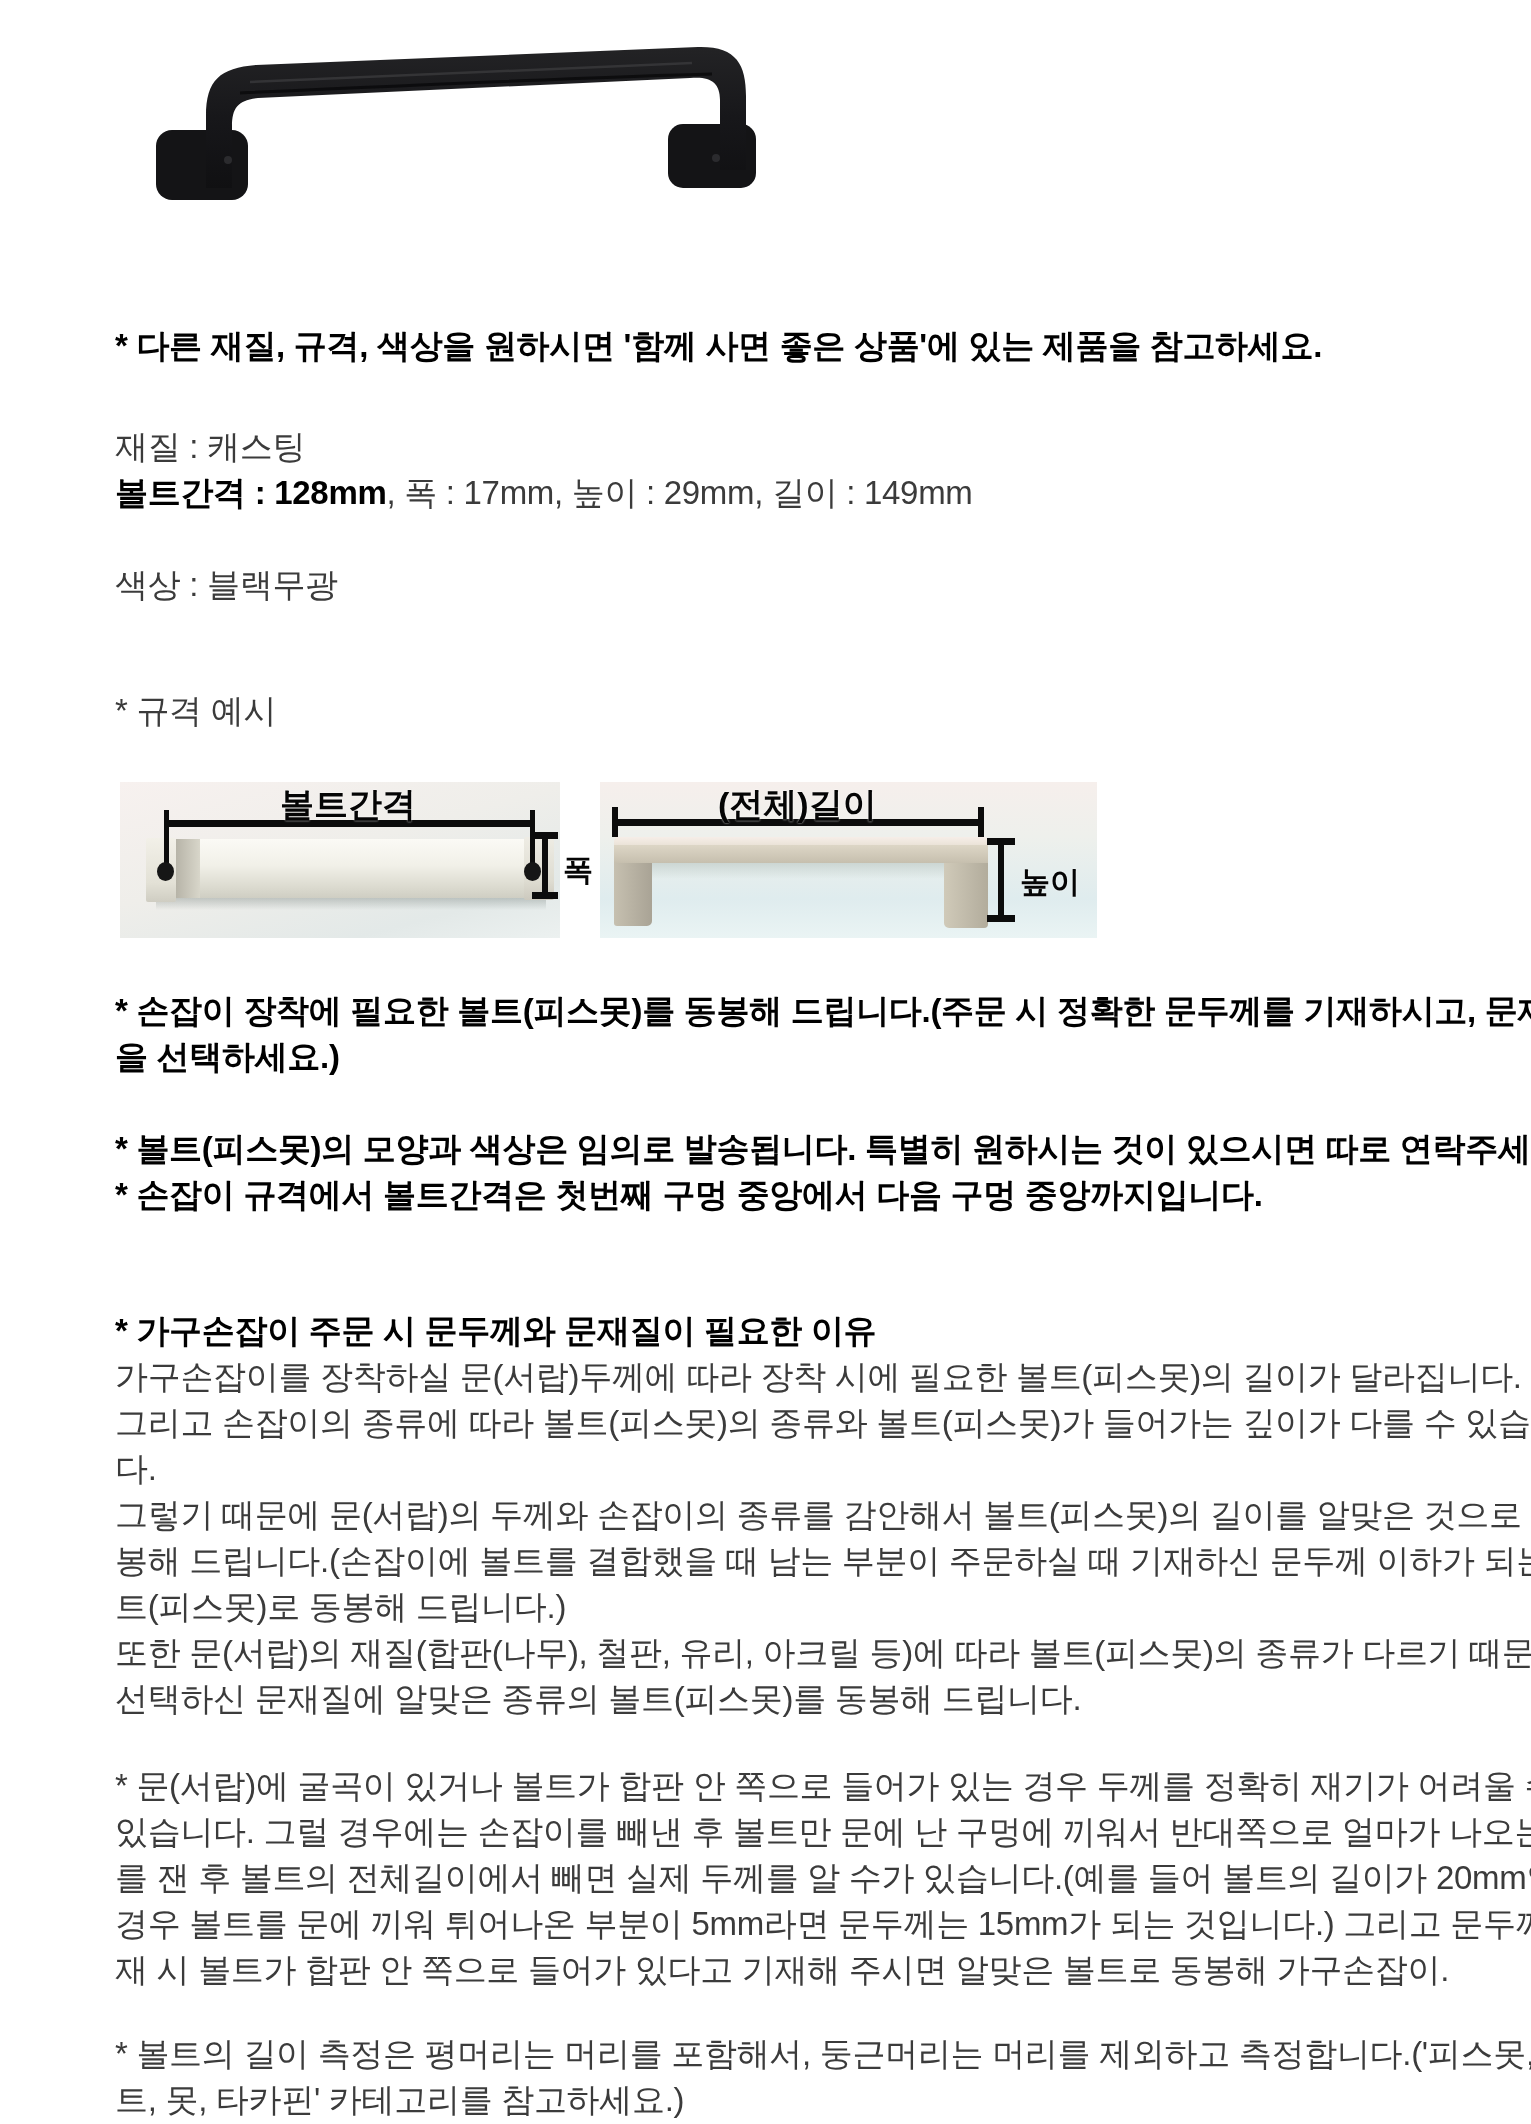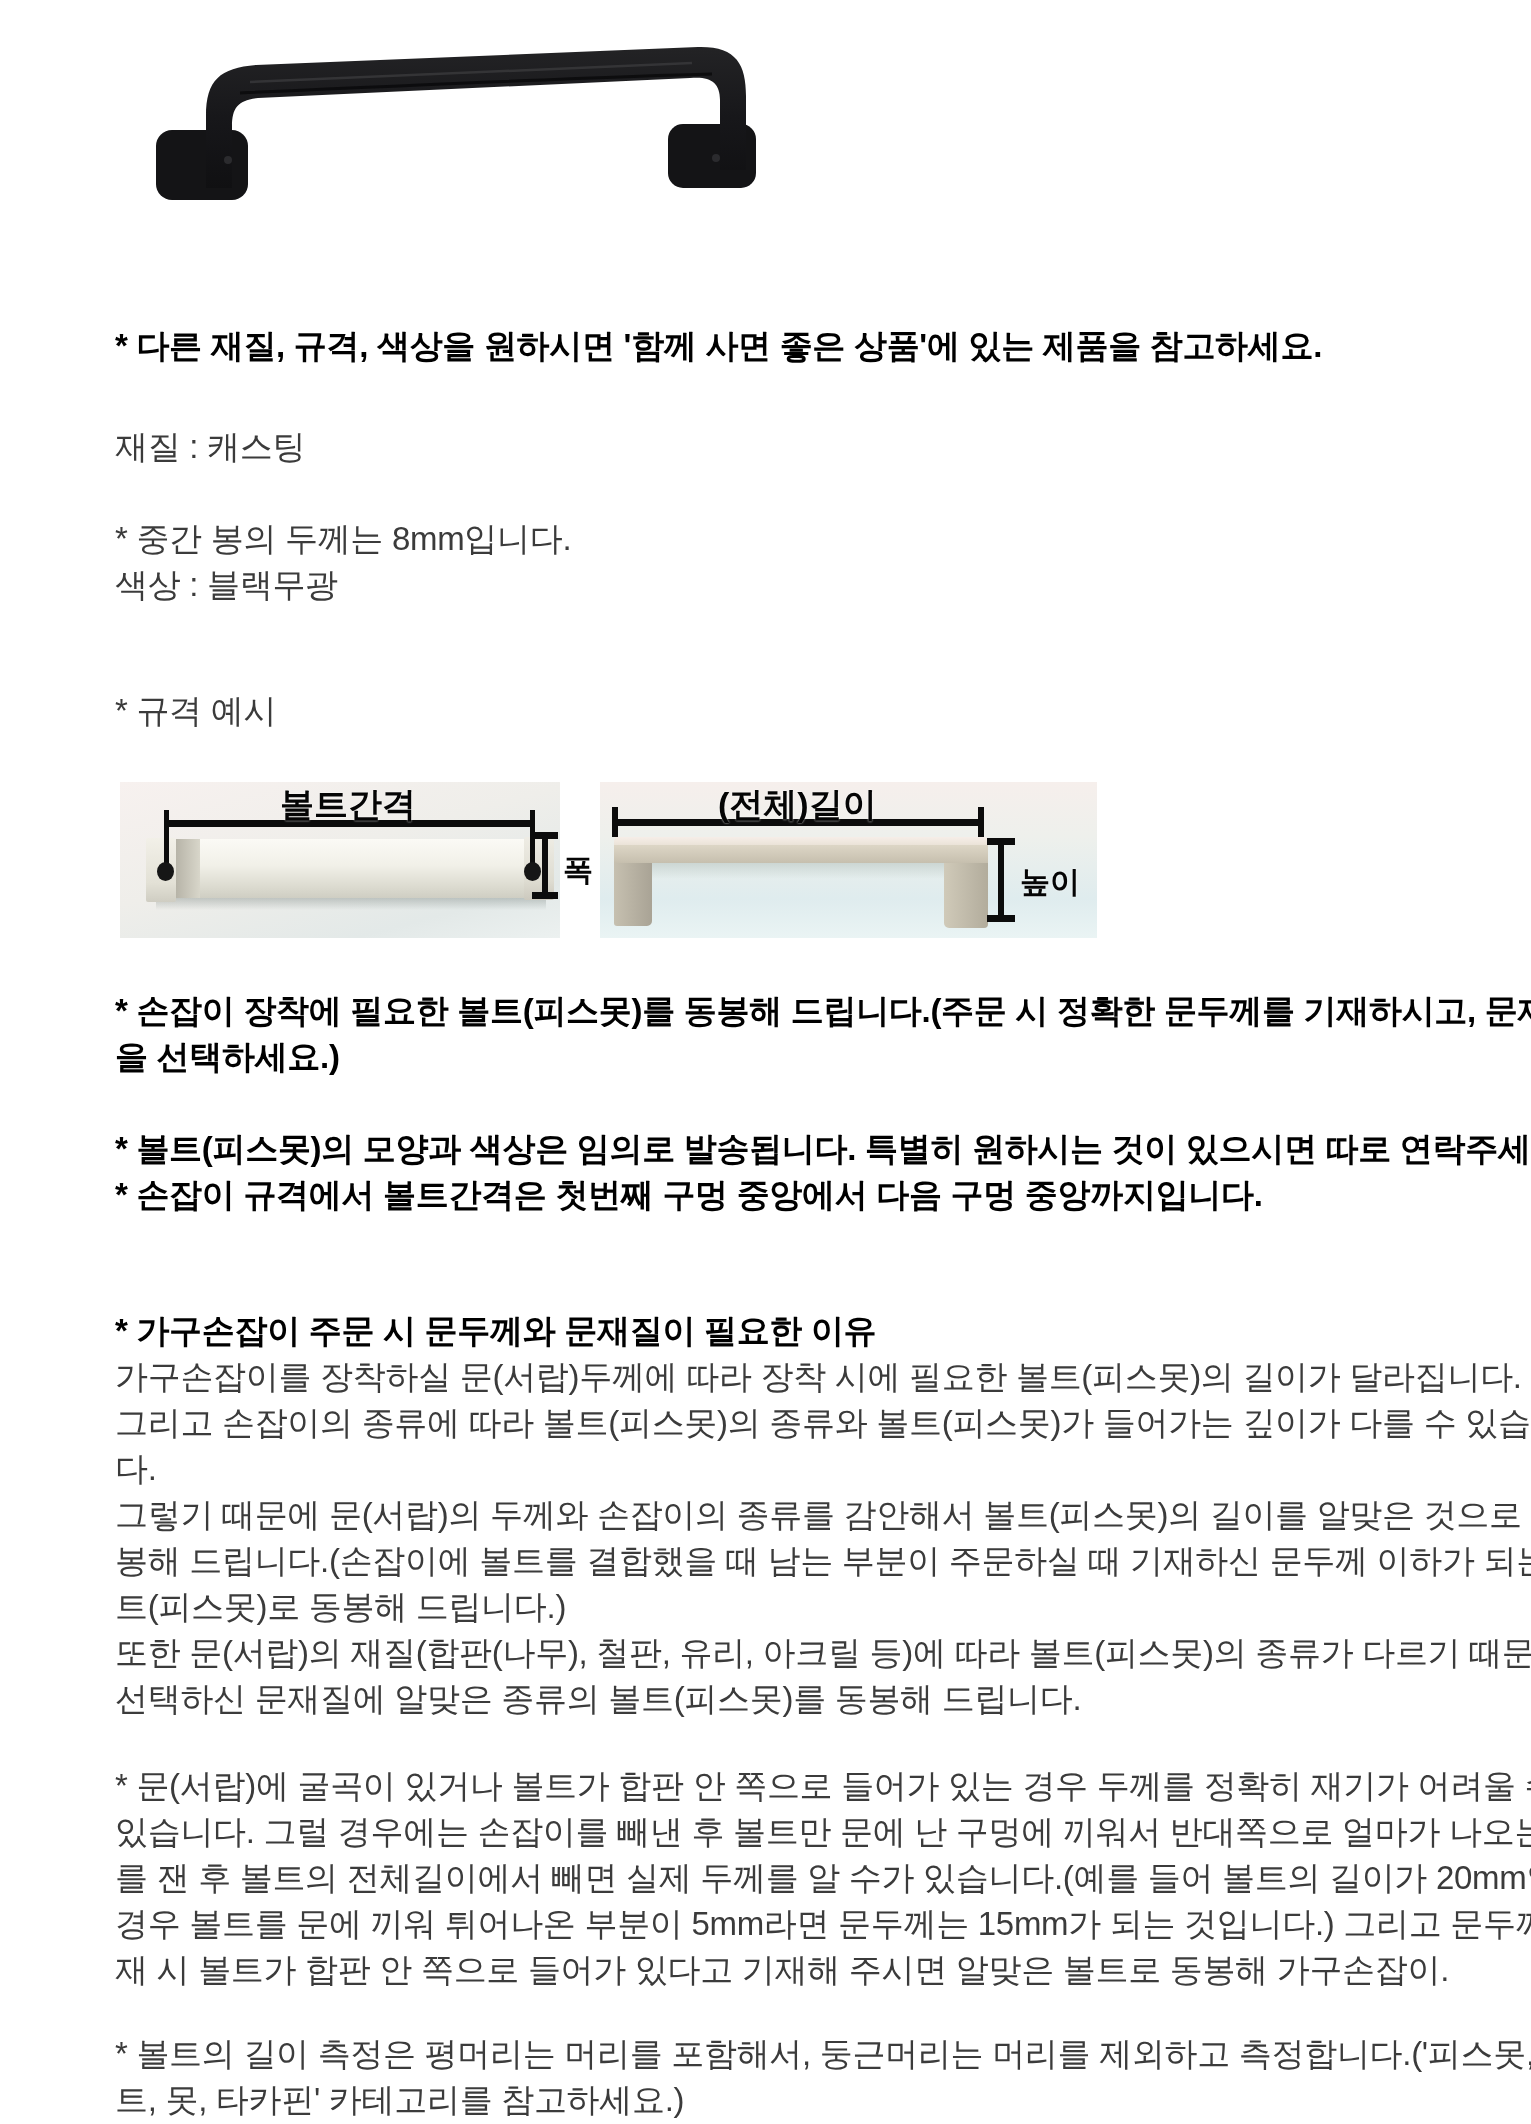--- a/index.html
+++ b/index.html
@@ -99,21 +99,21 @@
       <path d="M 110 44 L 552 25" stroke="#39393c" stroke-width="2.5" fill="none" opacity="0.8"></path>
       <path d="M 100 55 C 300 46 480 38 572 36" stroke="#060607" stroke-width="3" fill="none" opacity="0.7"></path>
       <circle cx="88" cy="122" r="4" fill="#2b2b2e"></circle>
       <circle cx="576" cy="120" r="4" fill="#2b2b2e"></circle>
     </svg>
   </div>
 
   <div class="line bold" style="top:326px">* 다른 재질, 규격, 색상을 원하시면 '함께 사면 좋은 상품'에 있는 제품을 참고하세요.</div>
 
   <div class="line" style="top:427px">재질 : 캐스팅</div>
-  <div class="line" style="top:519px"> * 중간 봉의 두께는 8mm입니다.</div>
+  <div class="line" style="top:473px"><span class="b">볼트간격 : 128mm</span><span>, 폭 : 17mm, 높이 : 29mm, 길이 : 149mm</span></div>
   <div class="line" style="top:565px">색상 : 블랙무광</div>
 
   <div class="line" style="top:691px">* 규격 예시</div>
 
   <div class="diagram">
 
     <div class="photo lp">
       <div class="lp-shadow"></div>
       <div class="lp-plate l"></div>
       <div class="lp-plate r"></div>

